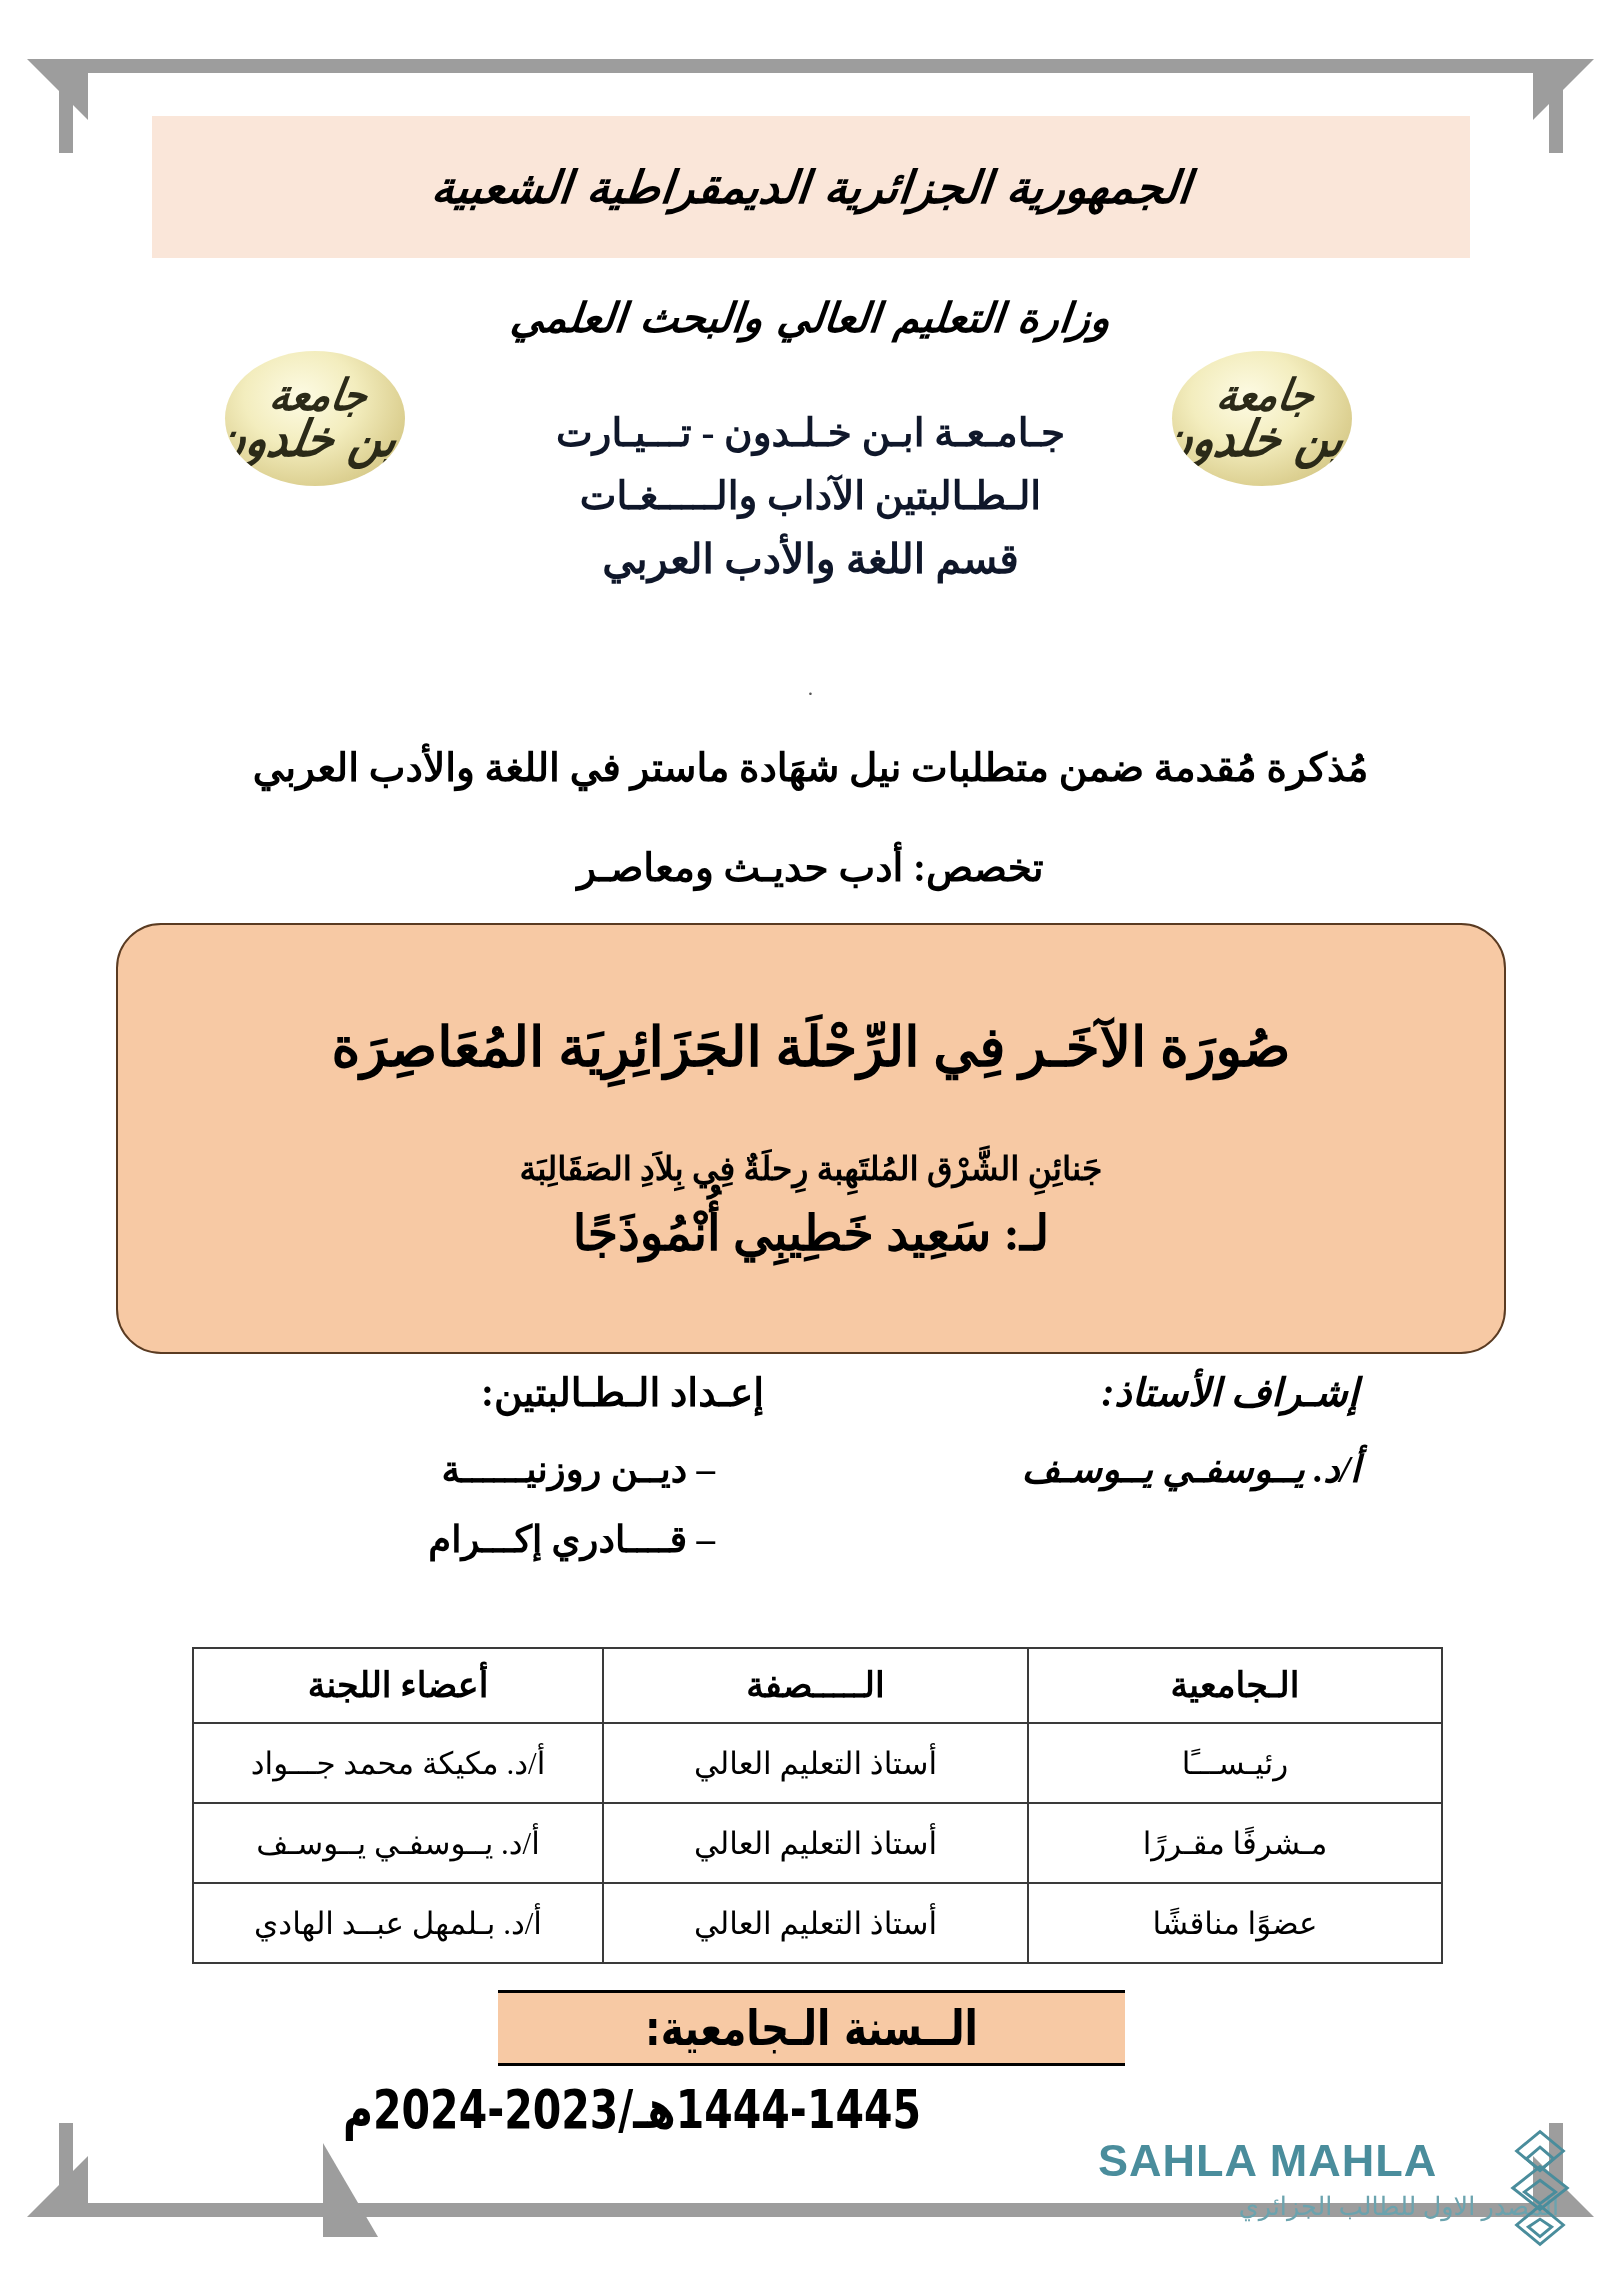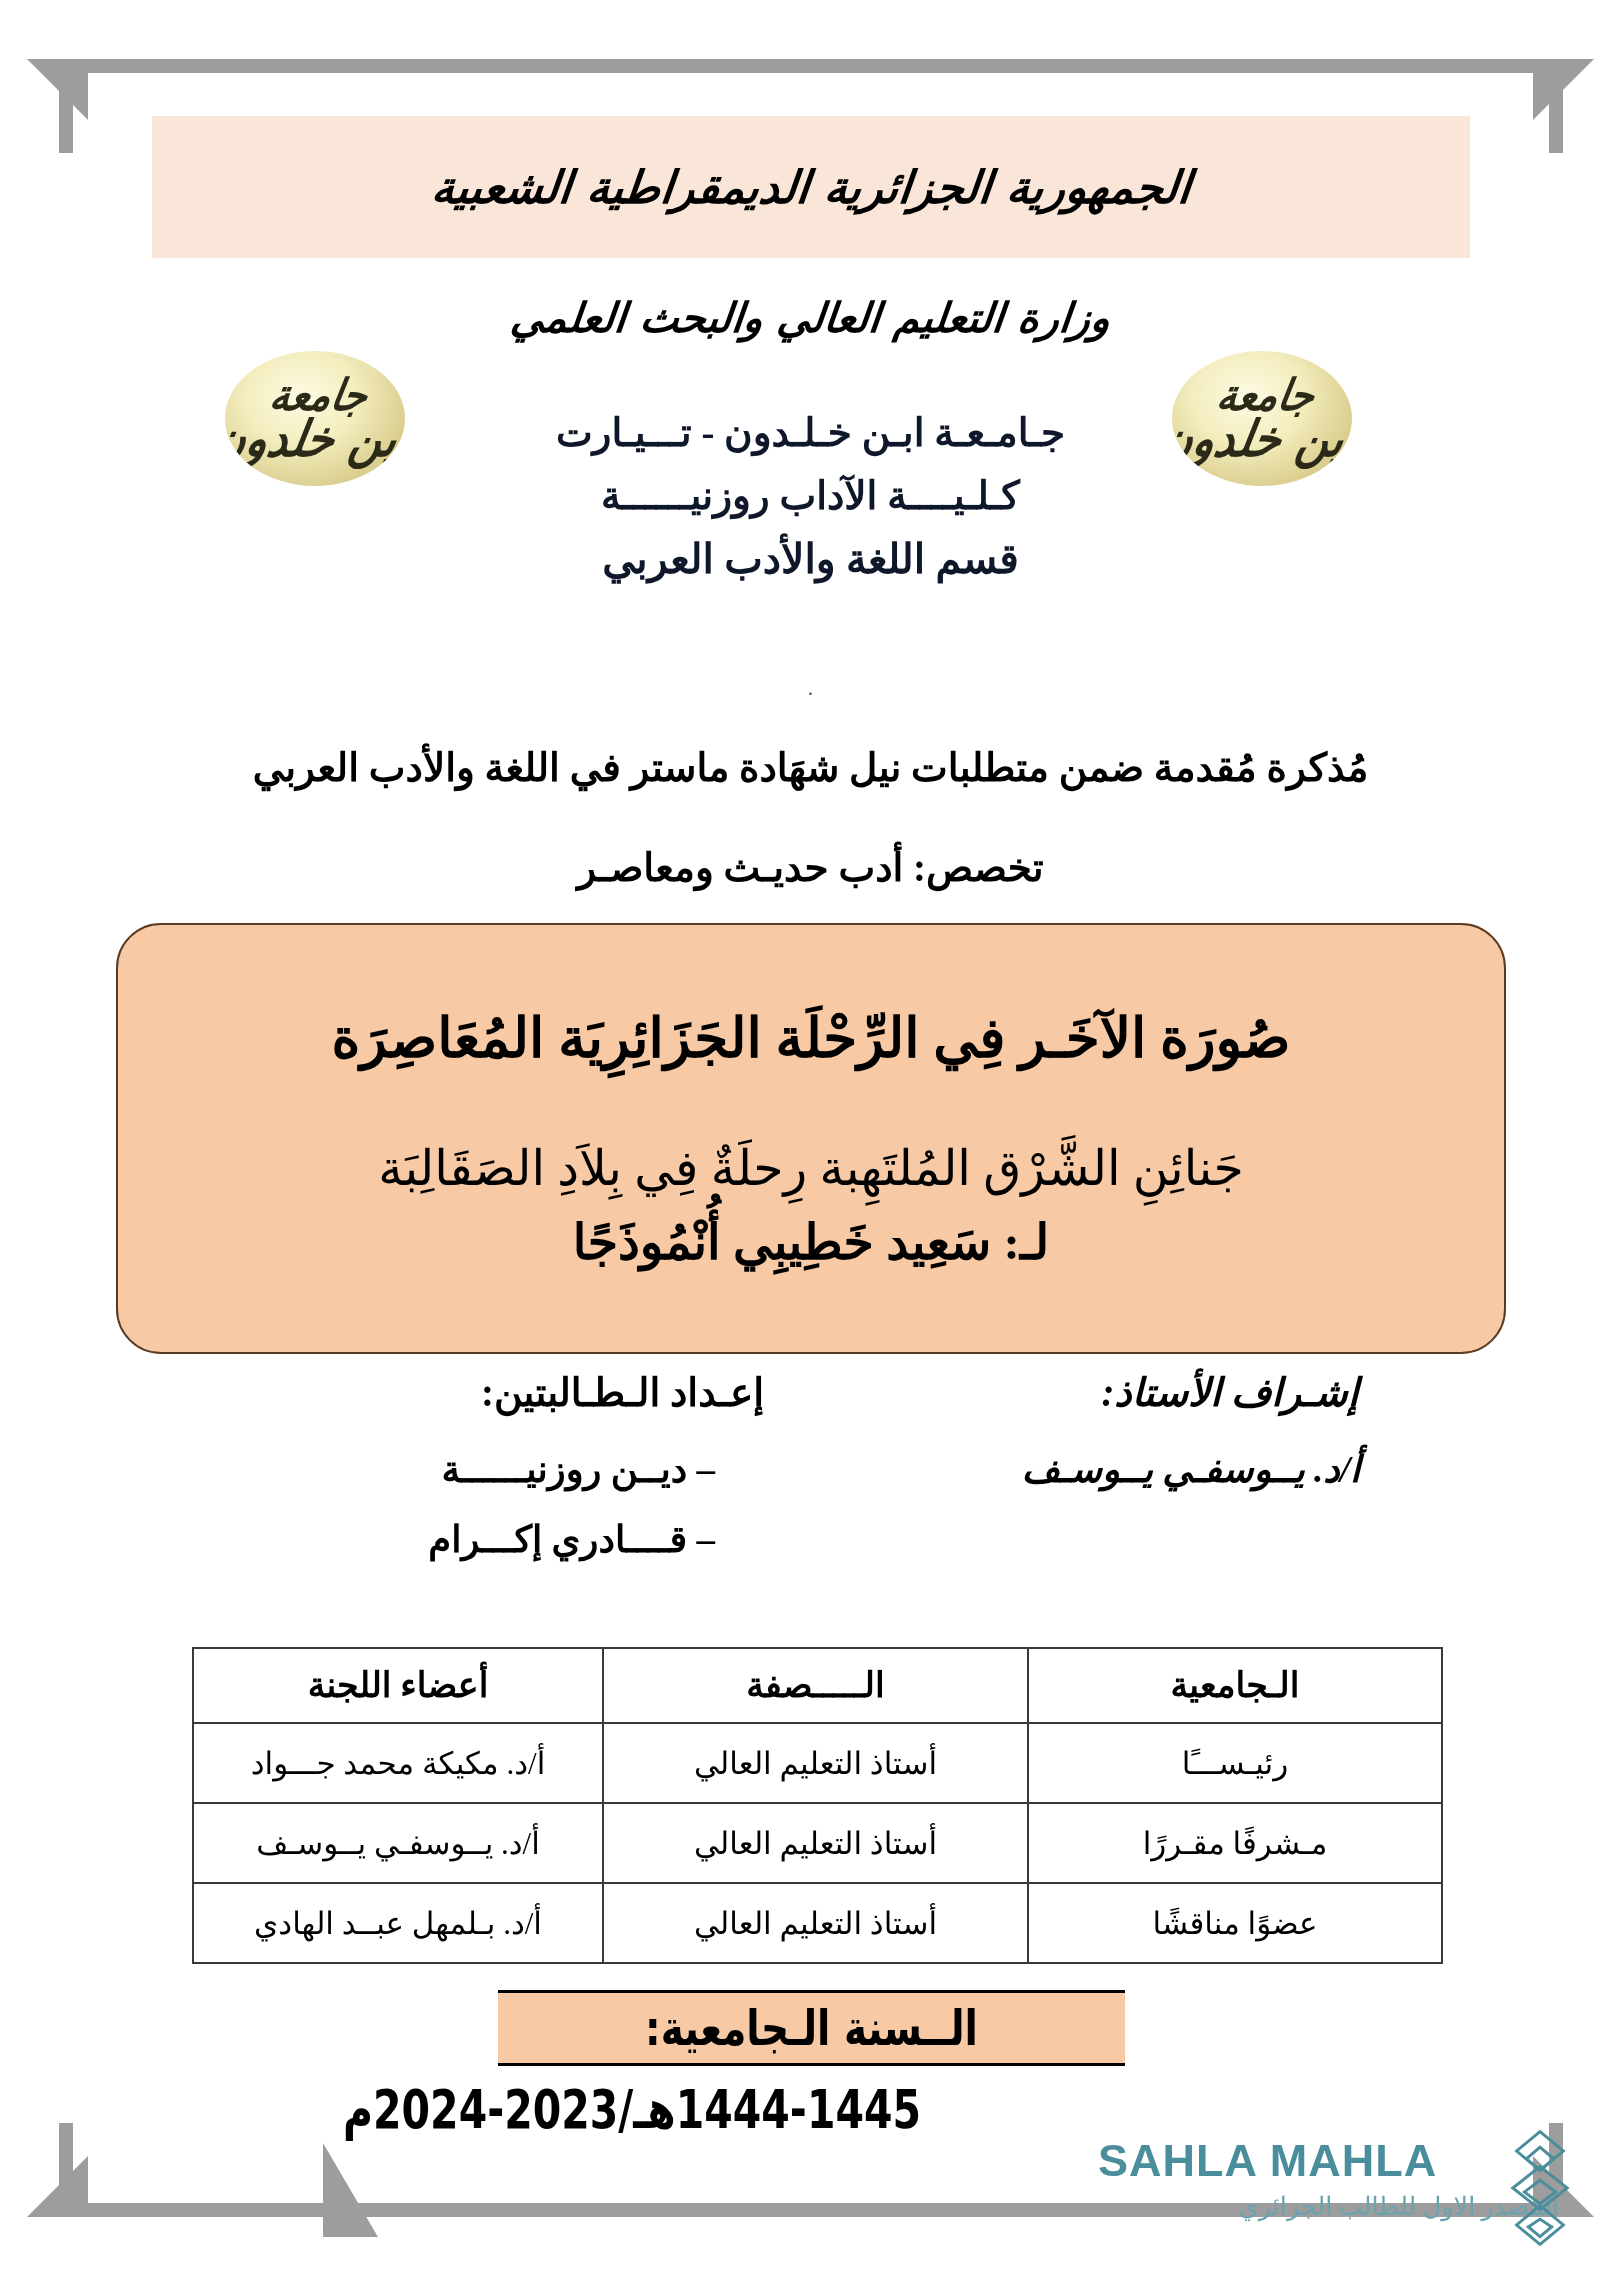--- a/index.html
+++ b/index.html
@@ -205,21 +205,21 @@
     padding: 9.8px 25.5px;
   }
   .title-line {
     width: 100%;
     text-align: center;
     font-family: "Liberation Serif", "DejaVu Serif", serif;
     color: #000;
     white-space: nowrap;
   }
   .title-l1 { font-size: 55px; font-weight: 700; margin-bottom: 21.6px; }
-  .title-l2 { font-size: 49px; font-weight: 400; margin-bottom: 17.6px; margin-top: 48px; }
+  .title-l2 { font-size: 33px; font-weight: 700; margin-bottom: 17.6px; margin-top: 48px; }
   .title-l3 { font-size: 49px; font-weight: 700; }
 
   
   .people {
     position: absolute;
     left: 147px;
     top: 1370px;
     width: 1333px;
     display: flex;
     flex-direction: row;
@@ -395,21 +395,21 @@
     </div>
     <div class="logo logo-right">
       <div class="logo-text">
         <span>جامعة</span>
         <span class="l2">ابن خلدون</span>
       </div>
     </div>
 
     <div class="faculty">
       <div class="f-univ">جـامـعـة ابـن خـلـدون - تـــيـارت</div>
-      <div class="f-fac">كـلـيــــة الآداب روزنيــــــة</div>
+      <div class="f-fac">الـطـالبتين الآداب والـــــغـات</div>
       <div class="f-dep">قسم اللغة والأدب العربي</div>
     </div>
 
     <div class="dot-sep">.</div>
 
     <div class="submission">مُذكرة مُقدمة ضمن متطلبات نيل شهَادة ماستر في اللغة والأدب العربي</div>
     <div class="specialization">تخصص: أدب حديـث ومعاصـر</div>
 
     <div class="title-box">
       <div class="title-line title-l1">صُورَة الآخَـر فِي الرِّحْلَة الجَزَائِرِيَة المُعَاصِرَة</div>

